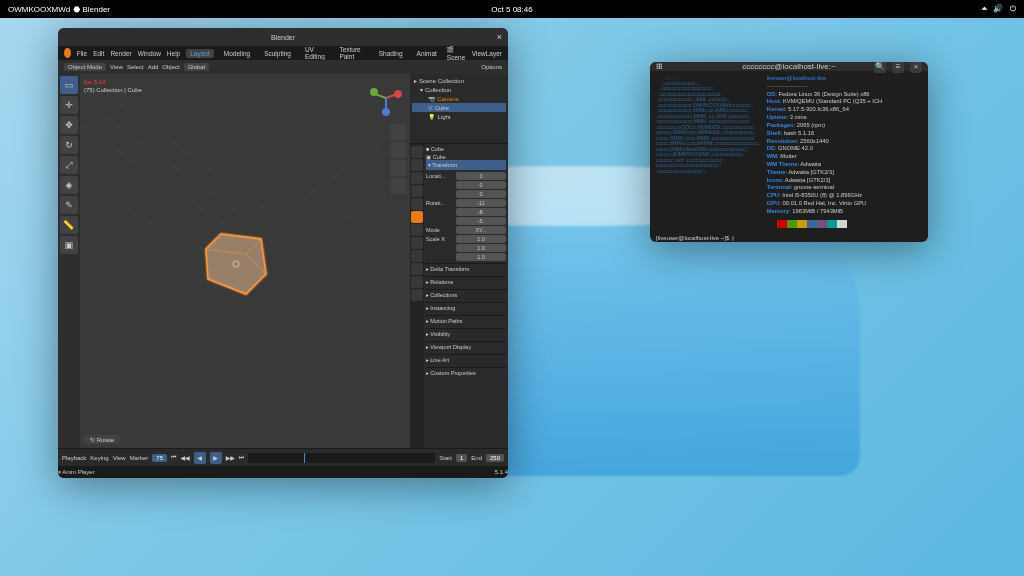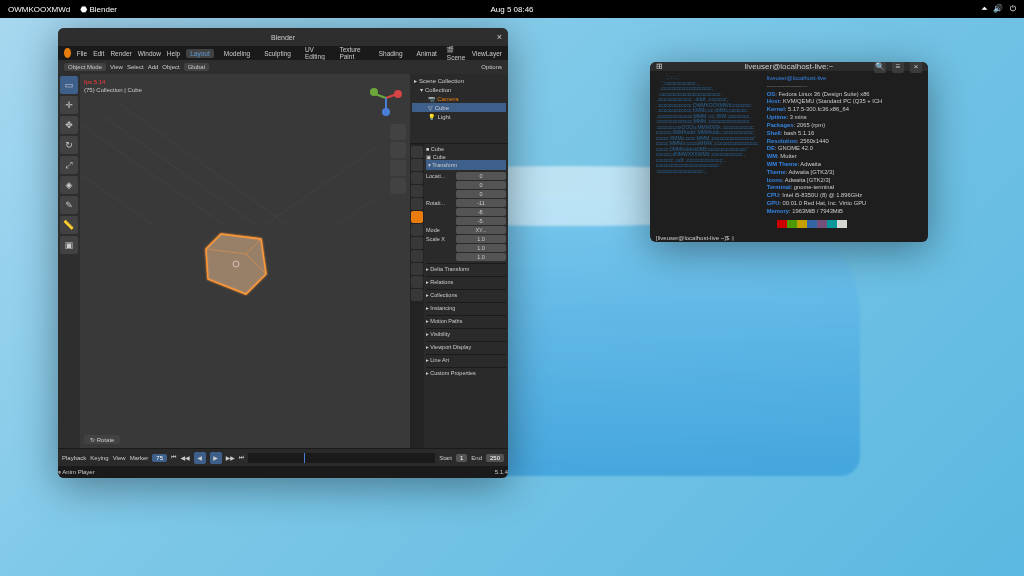--- a/index.html
+++ b/index.html
@@ -83,22 +83,22 @@
 .terminal .swatches span{width:10px;height:8px;display:inline-block}
 .terminal .prompt{padding:2px 6px;font-family:monospace;font-size:6px;color:#ccc}
 </style>
 </head>
 <body>
 
 <div class="wave"></div>
 
 <div class="topbar">
   <span>OWMKOOXMWd</span>
-  <span style="margin-left:10px">⬣ <span>Blender</span></span>
-  <span class="center">Aug 5  08:46</span>
+  <span style="margin-left:3px">⬣ <span>Blender</span></span>
+  <span class="center">Oct 5  08:46</span>
   <span class="right">
     <span>⏶</span>
     <span>🔊</span>
     <span>⏻</span>
   </span>
 </div>
 
 <div class="blender">
   <div class="titlebar">
     <span>Blender</span>
@@ -294,21 +294,21 @@
   </div>
   <div class="statusbar">
     <span>⏸ <span>Anim Player</span></span>
     <span style="margin-left:auto">5.1.4</span>
   </div>
 </div>
 
 <div class="terminal">
   <div class="titlebar">
     <span style="position:absolute;left:6px">⊞</span>
-    <span>liveuser@localhost-live:~</span>
+    <span>cccccccc@localhost-live:~</span>
     <div class="tbtns">
       <span class="tbtn">🔍</span>
       <span class="tbtn">≡</span>
       <span class="tbtn">×</span>
     </div>
   </div>
   <div class="body">
     <div class="ascii">      .',;::::;,'.
    .';:cccccccccccc:;,.
   .;cccccccccccccccccccc;.

